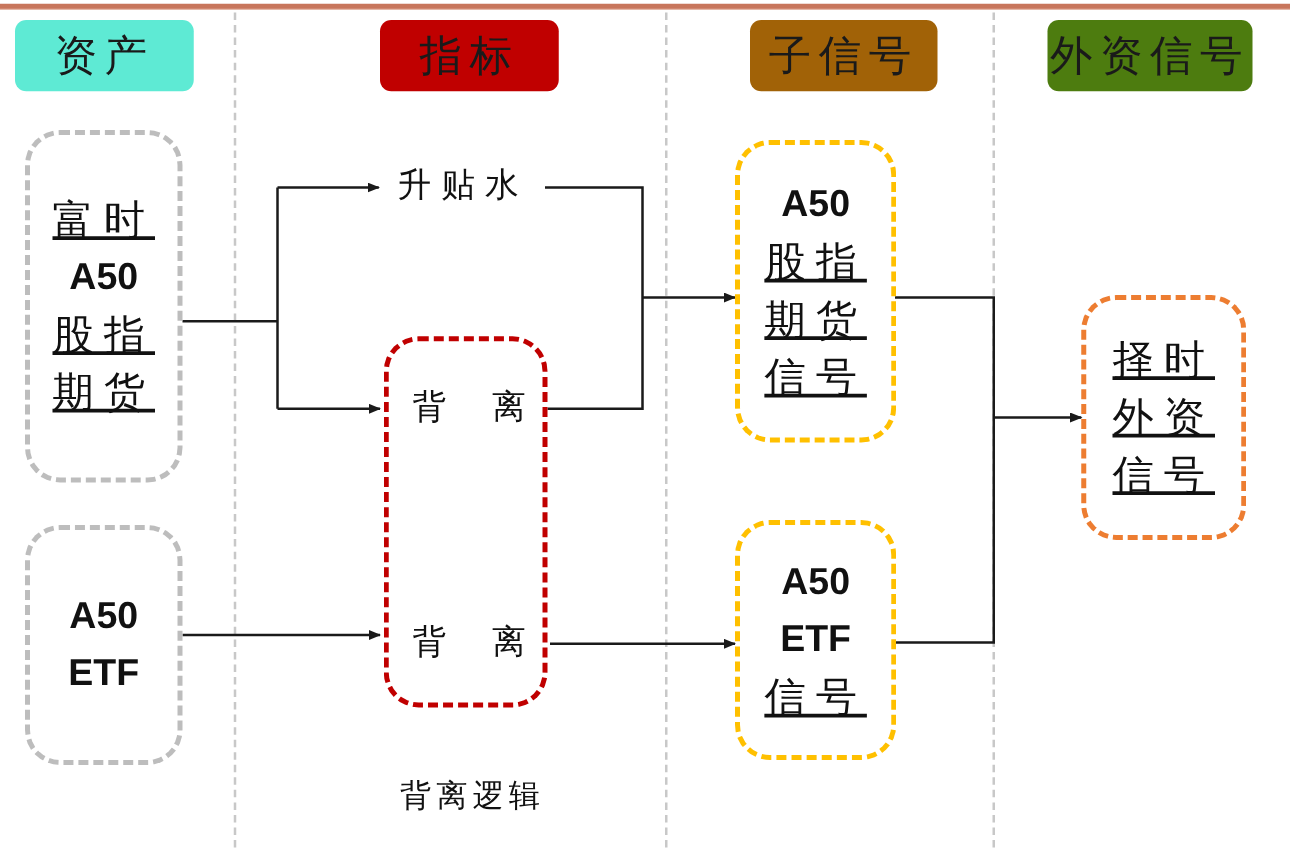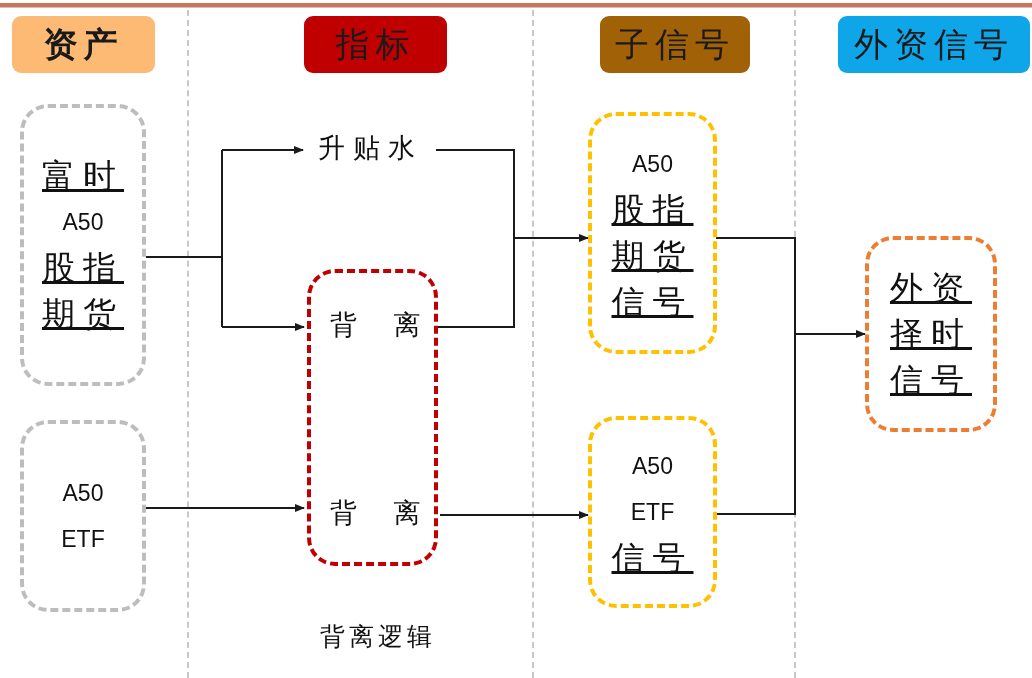--- a/index.html
+++ b/index.html
@@ -14,44 +14,44 @@
             font-size: 34px; letter-spacing: 6px; color: #1a1a1a;
             font-family: "DejaVu Serif", serif; }
   .node { position: absolute; border-radius: 28px; box-sizing: border-box;
           display: flex; flex-direction: column; align-items: center; justify-content: center;
           text-align: center; }
   .node.gray { border: 4px dashed #BDBDBD; }
   .node.red { border: 4px dashed #C00000; }
   .node.yellow { border: 4px dashed #FFC000; }
   .node.orange { border: 4px dashed #ED7D31; }
   .cn { font-size: 33px; letter-spacing: 8px; line-height: 46px; font-family: "DejaVu Serif", serif; text-decoration: underline; }
-  .en { font-size: 23px; font-weight: normal; line-height: 46px; font-family: "Liberation Sans", sans-serif; }
+  .en { font-size: 30px; font-weight: bold; line-height: 46px; font-family: "Liberation Sans", sans-serif; }
   .label { position: absolute; font-size: 27px; letter-spacing: 8px; font-family: "DejaVu Serif", serif; }
   .small-label { position: absolute; font-size: 25px; letter-spacing: 4px; font-family: "DejaVu Serif", serif; margin-top: 23px; }
   svg.wires { position: absolute; left: 0; top: 0; }
 </style>
 </head>
 <body>
 
 <div class="topline"></div>
 
 <div class="colsep" style="left:187px;"></div>
 <div class="colsep" style="left:532px;"></div>
 <div class="colsep" style="left:794px;"></div>
 
-<div class="header" style="left:12px; width:143px; background:#fdba74;font-weight:bold;">
+<div class="header" style="left:12px; width:143px; background:#5eead4;">
   <span>资产</span>
 </div>
 <div class="header" style="left:304px; width:143px; background:#C00000;">
   <span>指标</span>
 </div>
 <div class="header" style="left:600px; width:150px; background:#a16207;">
   <span>子信号</span>
 </div>
-<div class="header" style="left:838px; width:192px; background:#0ea5e9;">
+<div class="header" style="left:838px; width:164px; background:#4d7c0f;">
   <span>外资信号</span>
 </div>
 
 <svg class="wires" width="1032" height="678">
   <defs>
     <marker id="arr" markerWidth="10" markerHeight="8" refX="9" refY="4" orient="auto" markerUnits="userSpaceOnUse">
       <path d="M0,0 L10,4 L0,8 z" fill="#1a1a1a"></path>
     </marker>
   </defs>
   <g stroke="#1a1a1a" stroke-width="2" fill="none">
@@ -95,16 +95,16 @@
   <div class="cn">期货</div>
   <div class="cn">信号</div>
 </div>
 <div class="node yellow" style="left:588px; top:416px; width:129px; height:192px;">
   <div class="en">A50</div>
   <div class="en">ETF</div>
   <div class="cn">信号</div>
 </div>
 
 <div class="node orange" style="left:865px; top:236px; width:132px; height:196px;">
+  <div class="cn">择时</div>
   <div class="cn">外资</div>
-  <div class="cn">择时</div>
   <div class="cn">信号</div>
 </div>
 
 </body></html>

